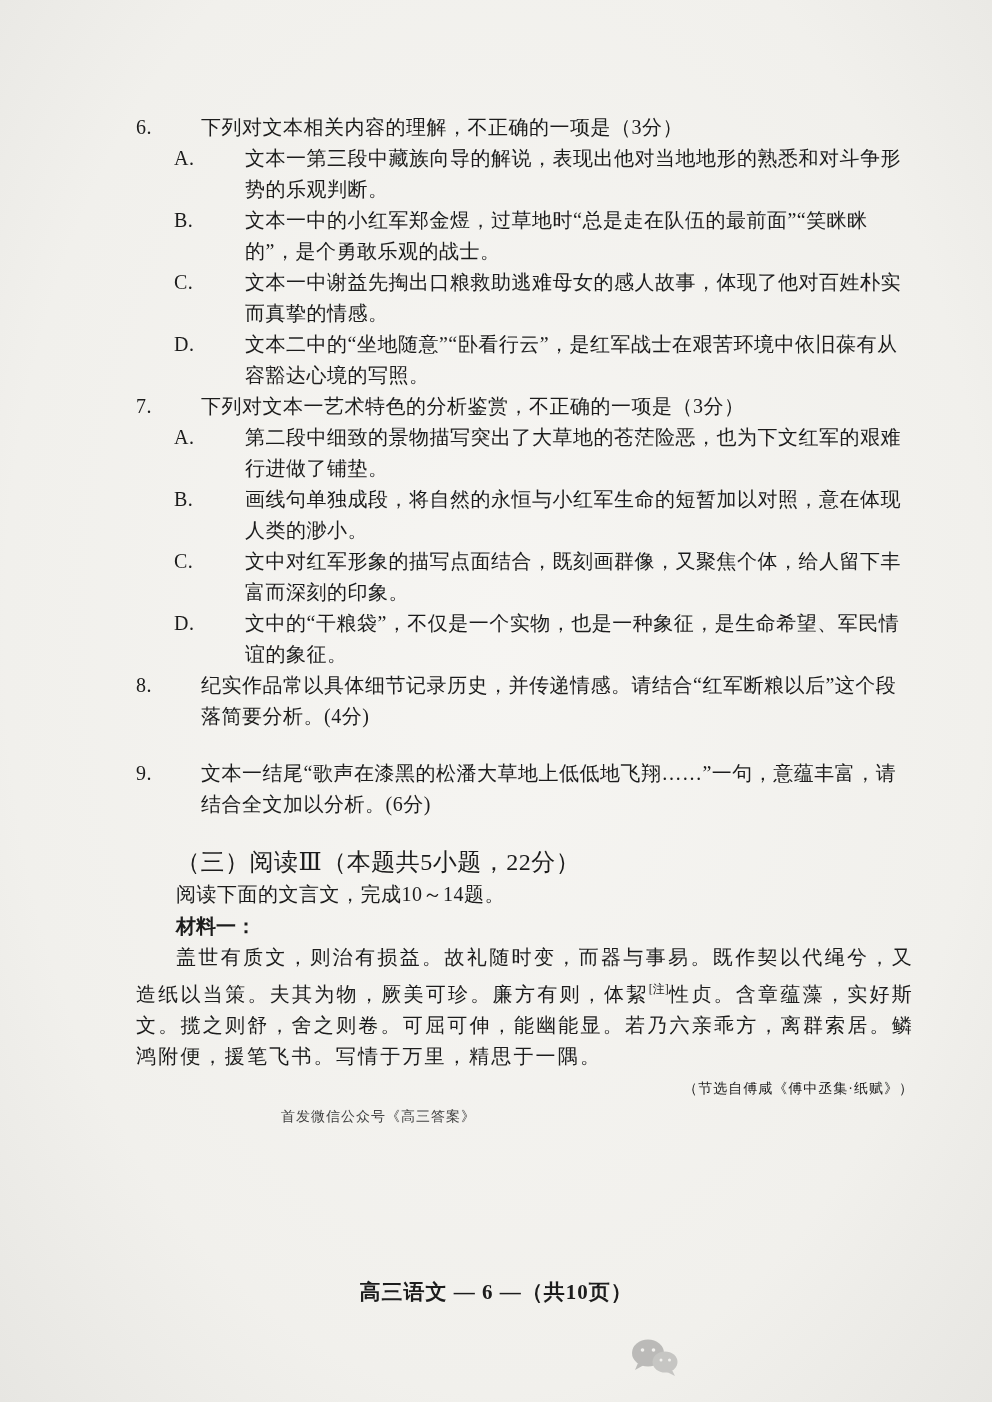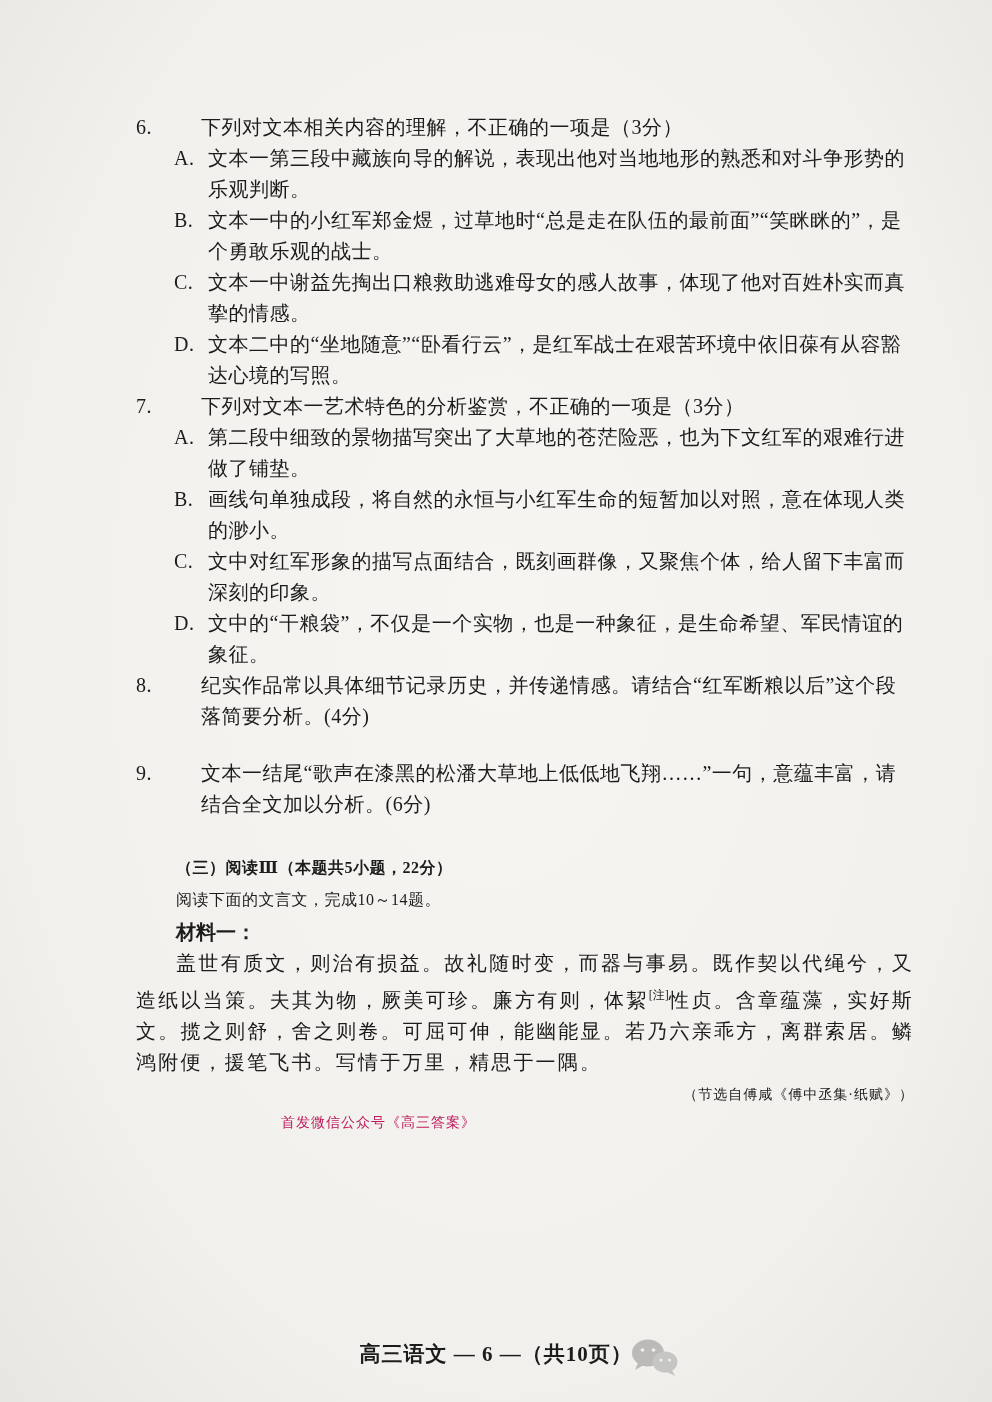--- a/index.html
+++ b/index.html
@@ -34,32 +34,31 @@
   .q-stem { flex: 1; margin-left: 29px; }
   .opt-row {
     display: flex;
     align-items: flex-start;
     font-size: 20px;
     line-height: 31px;
     letter-spacing: 0.5px;
     padding-left: 38px;
   }
   .opt-label { flex: 0 0 34px; }
-  .opt-text { flex: 1; }
+  .opt-text { flex: 1; margin-left: 37px; }
   .gap-sm { height: 26px; }
   .section-heading {
-    font-weight: bold;
-    font-size: 16px;
+    font-weight: normal;
+    font-size: 24px;
     line-height: 32px;
     letter-spacing: 0.5px;
     padding-left: 40px;
-    margin-top: 6px;
   }
   .intro-line {
-    font-size: 16px;
+    font-size: 20px;
     line-height: 32px;
     letter-spacing: 0.5px;
     padding-left: 40px;
   }
   .material-label {
     font-weight: bold;
     font-size: 20px;
     line-height: 32px;
     padding-left: 40px;
   }
@@ -82,31 +81,31 @@
   }
   .attribution {
     font-size: 14px;
     line-height: 32px;
     letter-spacing: 1px;
     text-align: right;
   }
   .watermark {
     font-size: 14px;
     line-height: 18px;
-    color: #be185d;
+    color: #404040;
     letter-spacing: 1px;
     padding-left: 145px;
     font-family: "Liberation Sans", sans-serif;
     margin-top: 2px;
     margin-bottom: 2px;
   }
   .footer {
     position: absolute;
     left: 0;
-    top: 1340px;
+    top: 1278px;
     width: 992px;
     text-align: center;
     font-weight: bold;
     font-size: 21px;
     letter-spacing: 1px;
   }
   .wechat {
     position: absolute;
     left: 628px;
     top: 1336px;

